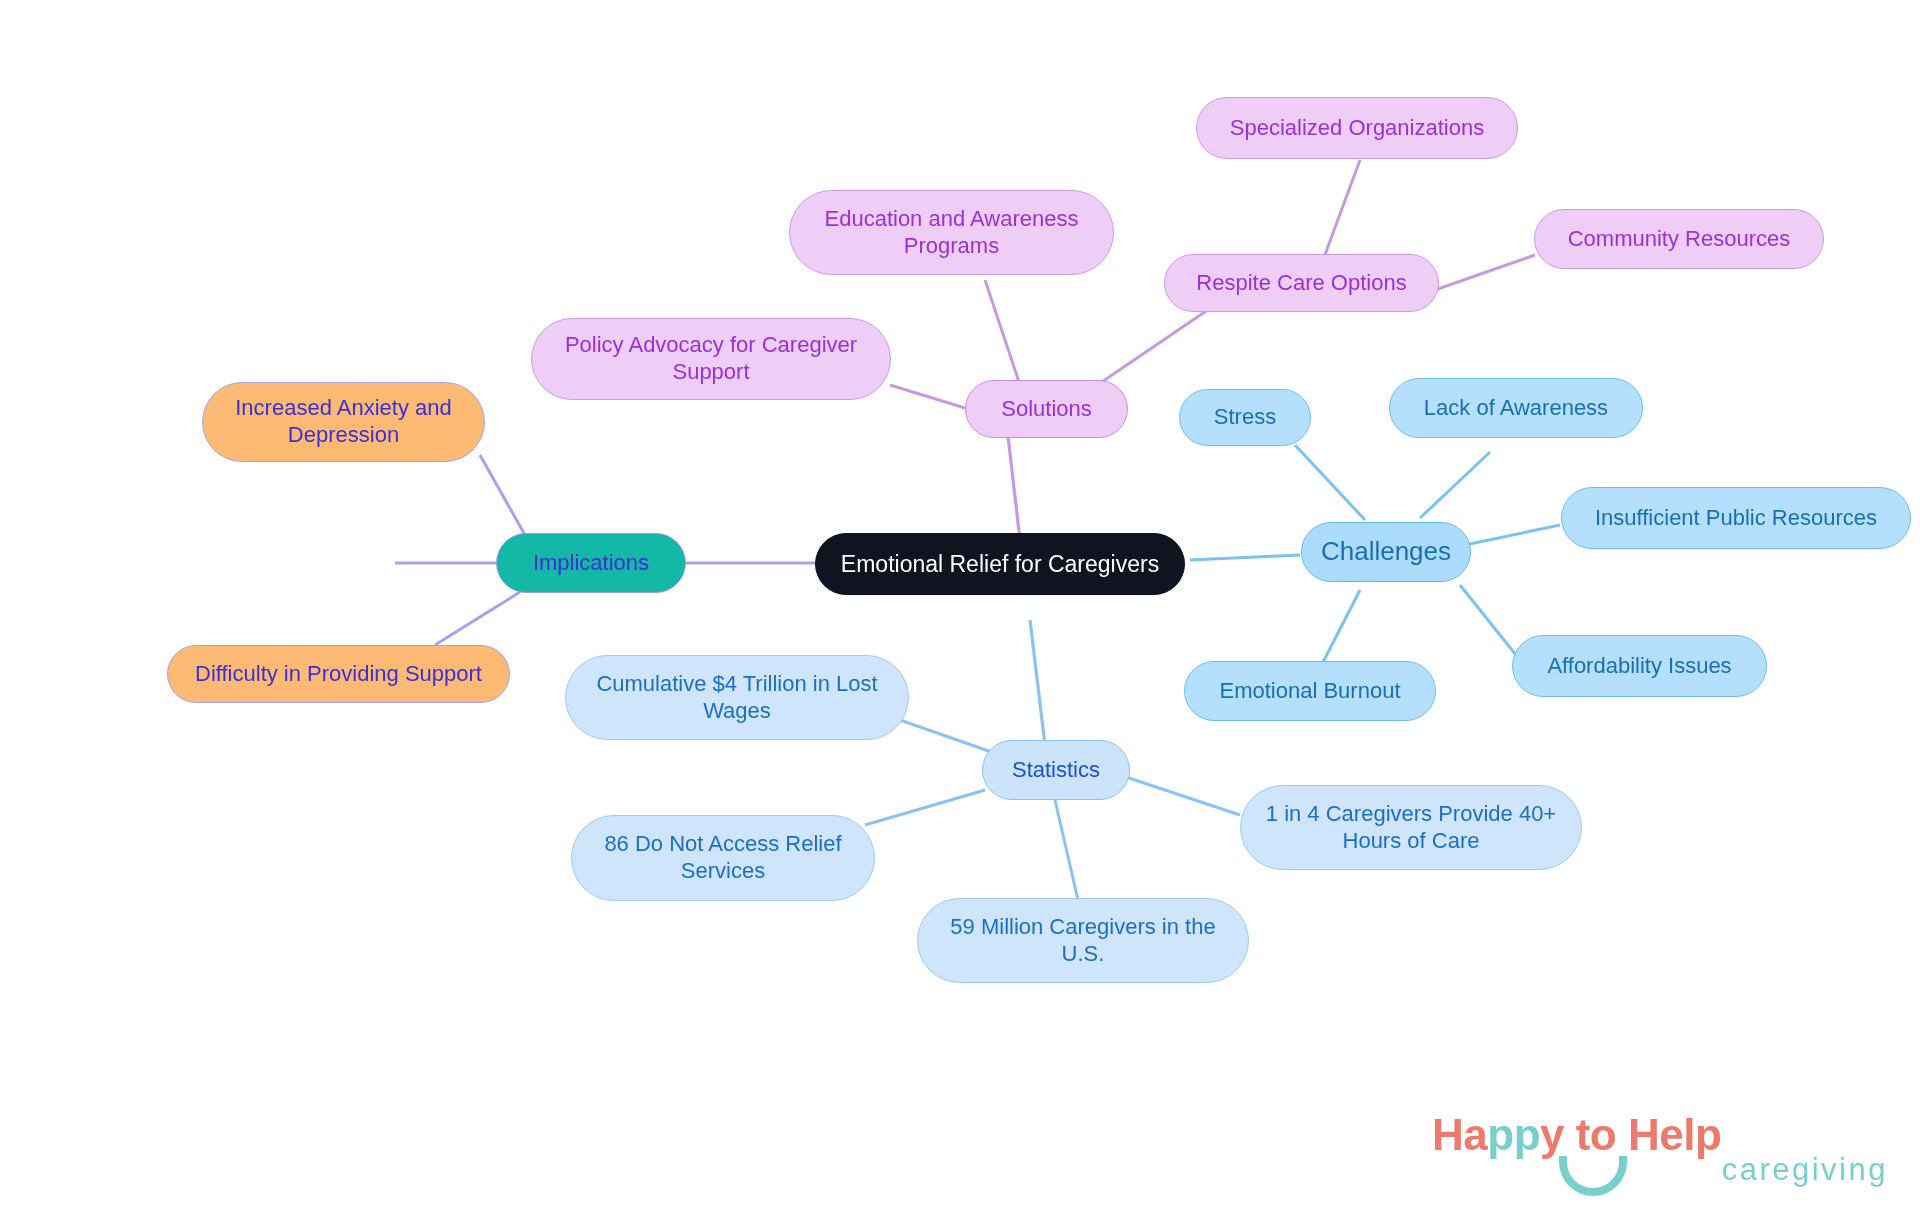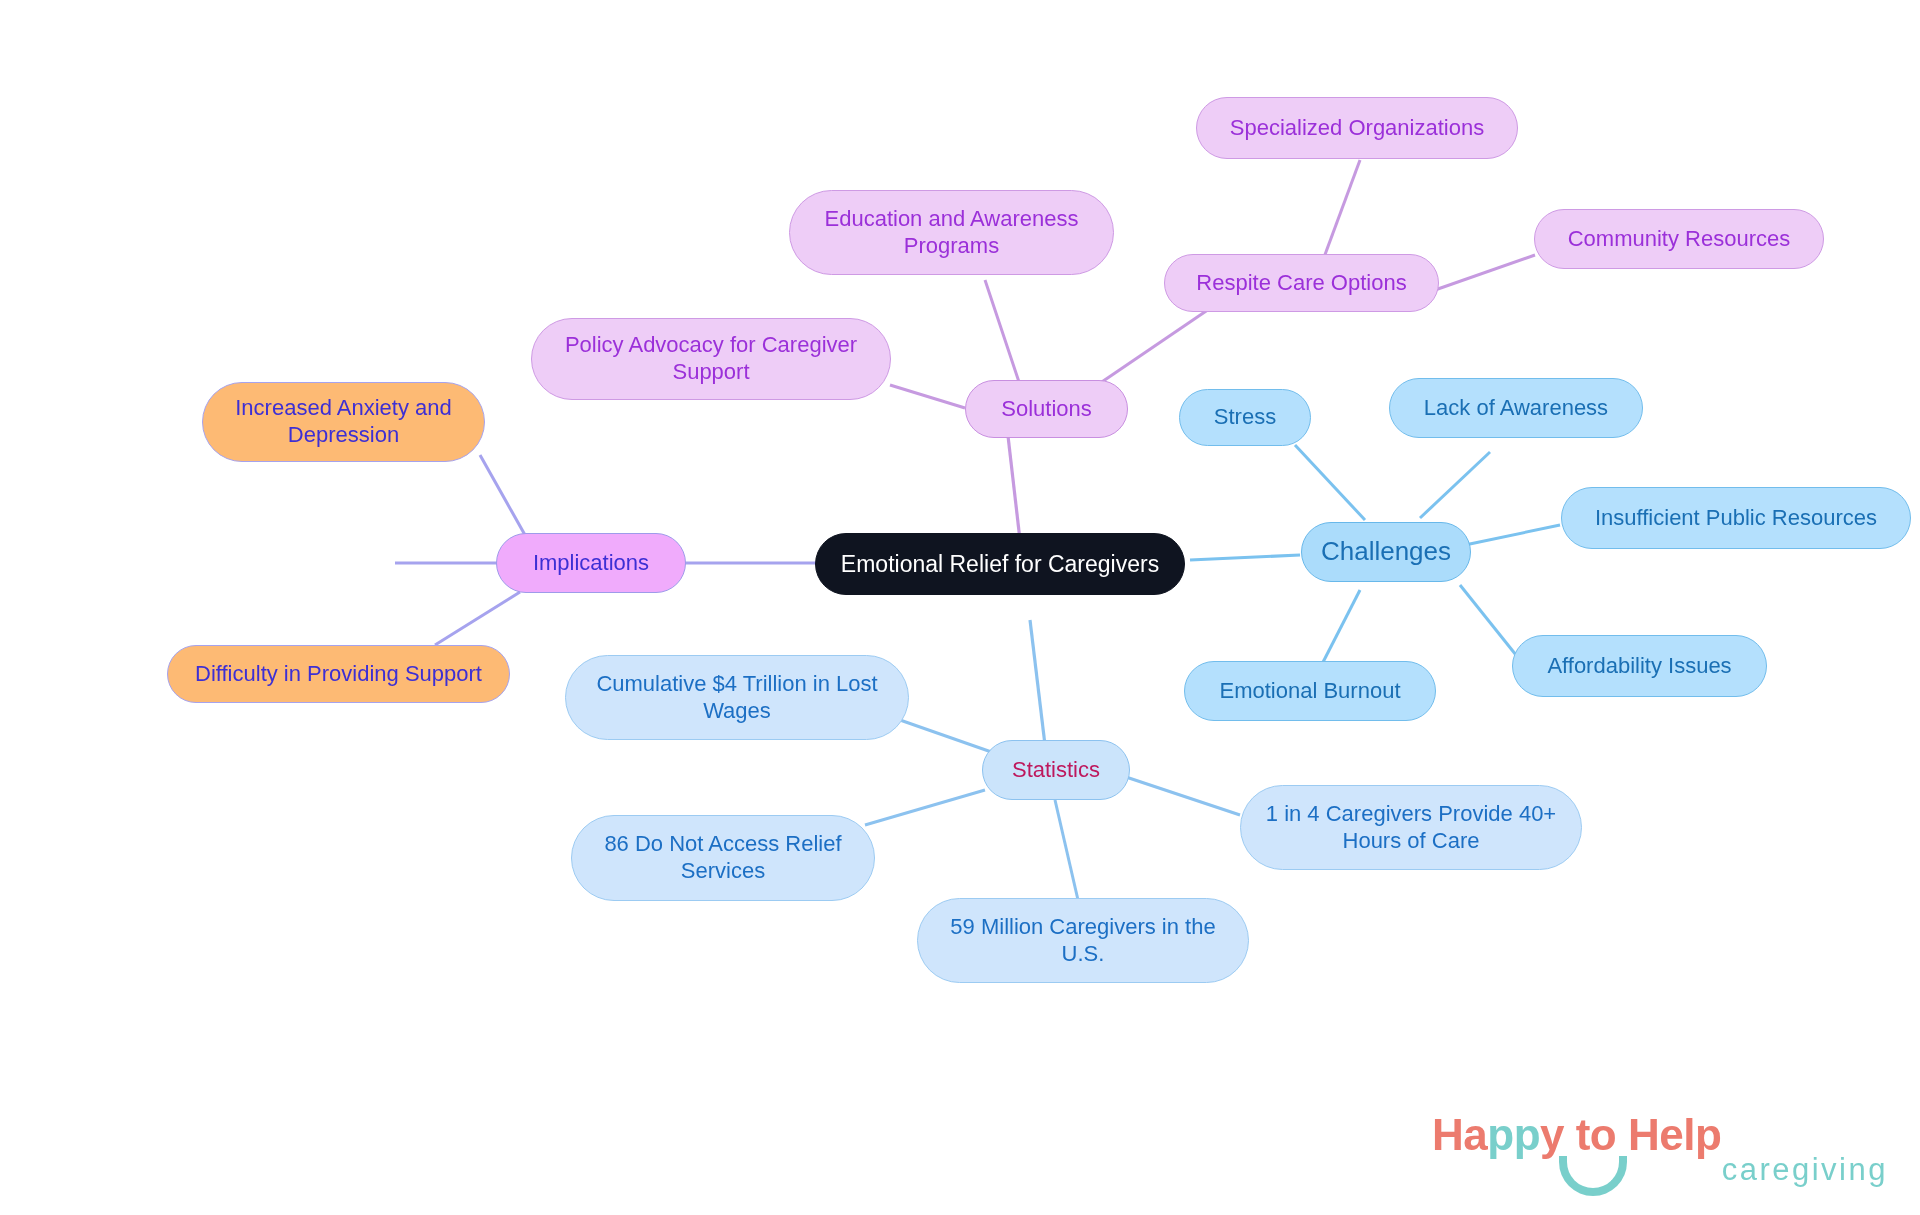--- a/index.html
+++ b/index.html
@@ -71,32 +71,32 @@
   .n-chal-leaf {
     background: #b4e0fd;
     border-color: #72bdec;
     color: #1a6fb4;
     font-size: 22px;
   }
   
   .n-stat-branch {
     background: #cbe4fb;
     border-color: #8cc2ef;
-    color: #be185d;
+    color: #1d4ed8;
     font-size: 22px;
   }
   .n-stat-leaf {
     background: #cfe5fc;
     border-color: #9ccbf2;
     color: #1c6fc4;
     font-size: 22px;
   }
   
   .n-impl-branch {
-    background: #f0abfc;
+    background: #14b8a6;
     border-color: #9e9bea;
     color: #3d2fd4;
     font-size: 22px;
   }
   .n-impl-leaf {
     background: #fdba74;
     border-color: #a6a3ee;
     color: #3d2fd4;
     font-size: 22px;
   }

